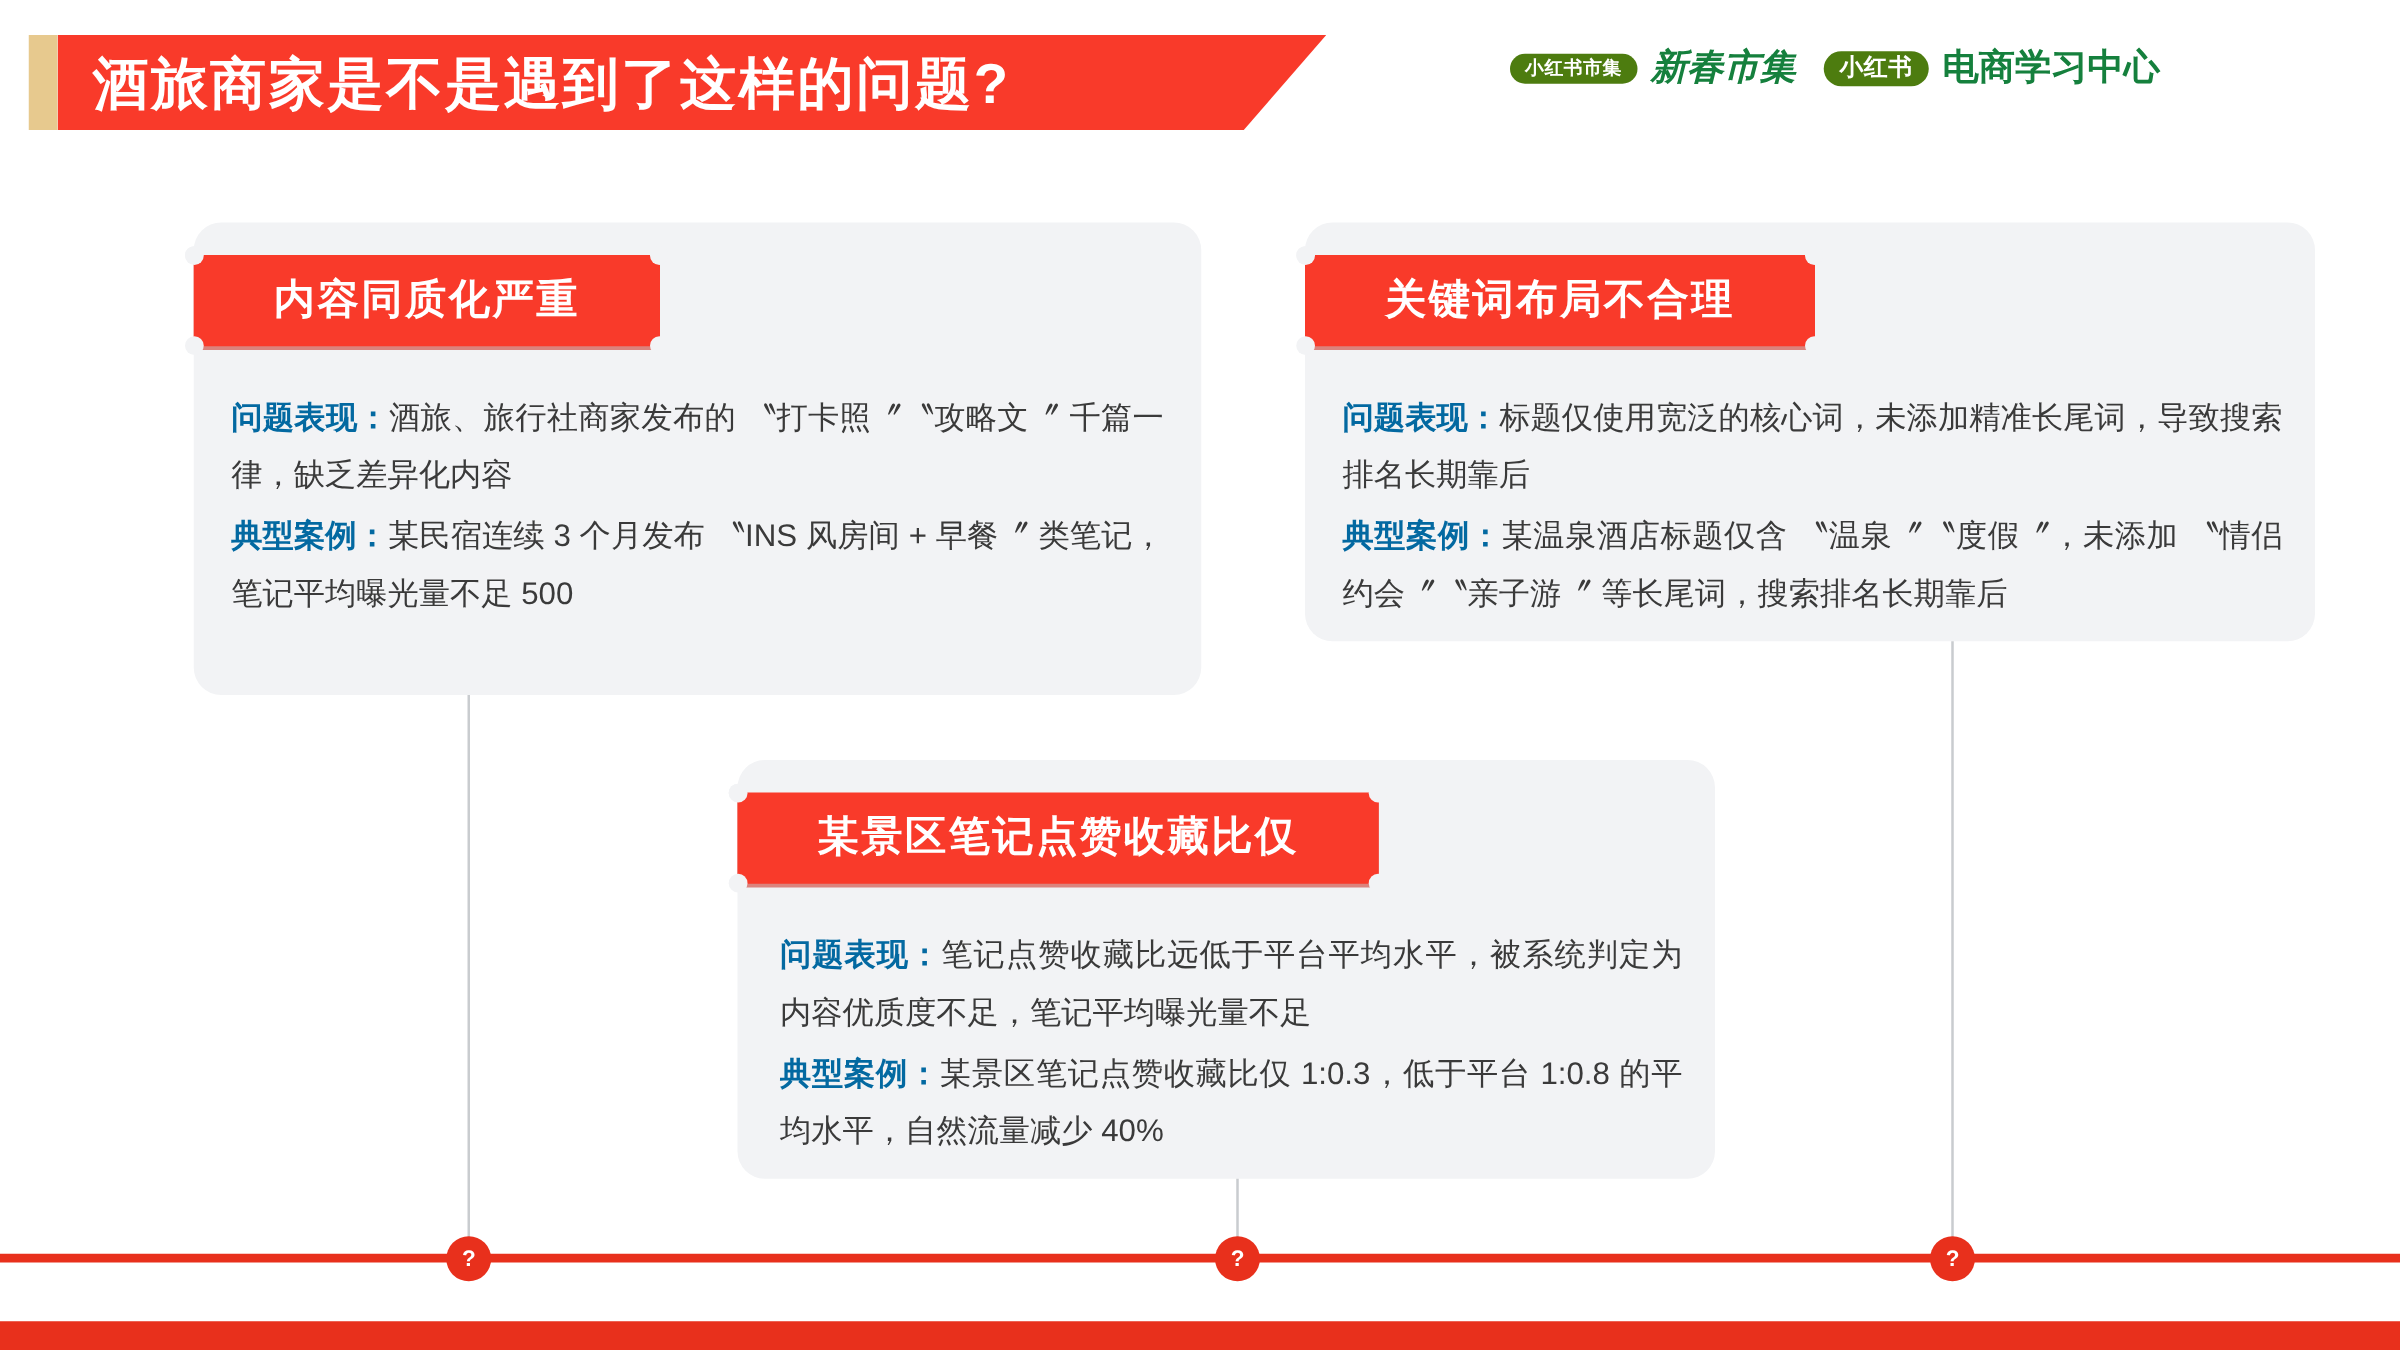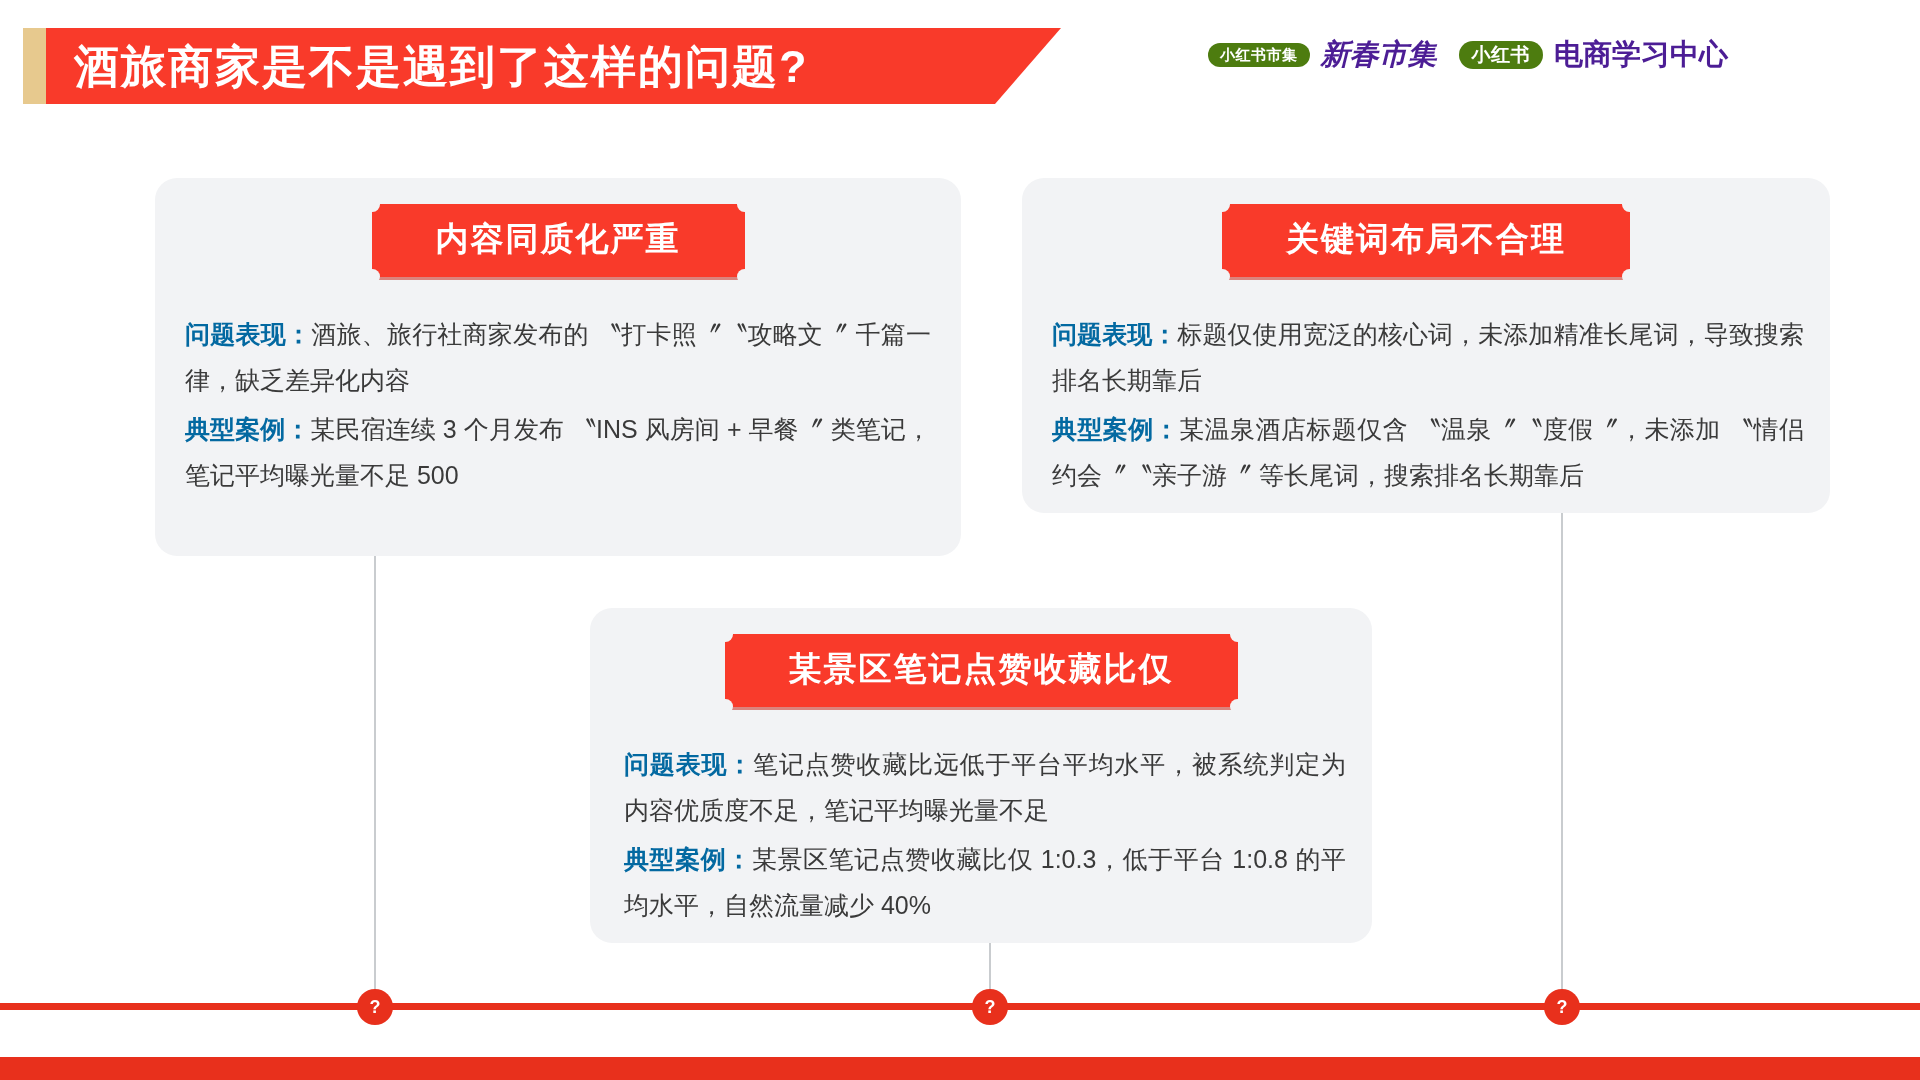--- a/index.html
+++ b/index.html
@@ -40,36 +40,36 @@
   .logo-pill {
     background:#4d7c0f; color:#ffffff;
     border-radius:999px;
     font-size:15px; font-weight:bold;
     padding:4px 12px 5px 12px;
     line-height:1; white-space:nowrap;
     letter-spacing:0.5px;
   }
   .logo-pill.small { font-size:19px; padding:4px 13px 5px 13px; }
   .logo-word {
-    color:#4c1d95; font-size:29px; font-weight:bold;
+    color:#15803d; font-size:29px; font-weight:bold;
     white-space:nowrap; line-height:1;
   }
   .logo-word.italic { font-style:italic; }
 
   
   .card {
     position:absolute;
     background:#F2F3F5;
     border-radius:22px;
   }
   #card-0 { left:155px; top:178px; width:806px; height:378px; }
-  #card-1 { left:1022px; top:178px; width:808px; height:335px; }
+  #card-1 { left:1044px; top:178px; width:808px; height:335px; }
   #card-2 { left:590px; top:608px; width:782px; height:335px; }
 
-  .badge-wrap { display:flex; justify-content:center; }
+  .badge-wrap { display:flex; justify-content:flex-start; }
   .badge {
     position:relative;
     background:#F93A2A;
     color:#ffffff;
     font-size:33px; font-weight:bold;
     letter-spacing:2px;
     text-align:center;
     padding:17px 64px 19px 64px;
     margin-top:26px;
     line-height:1.12;

